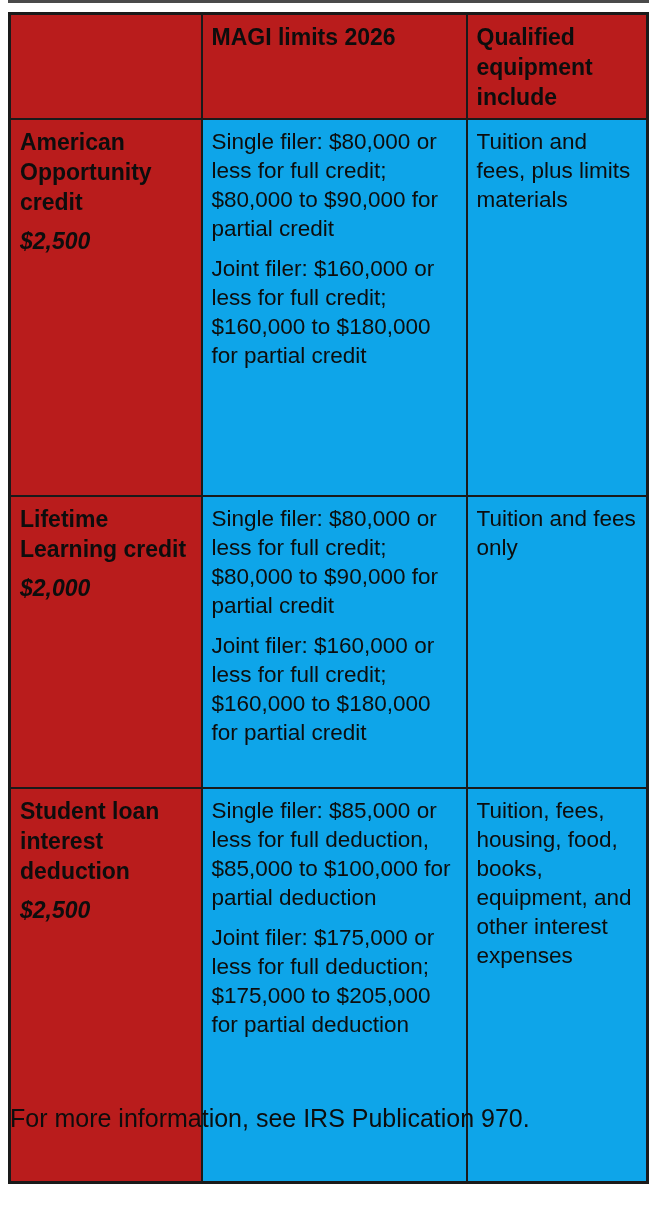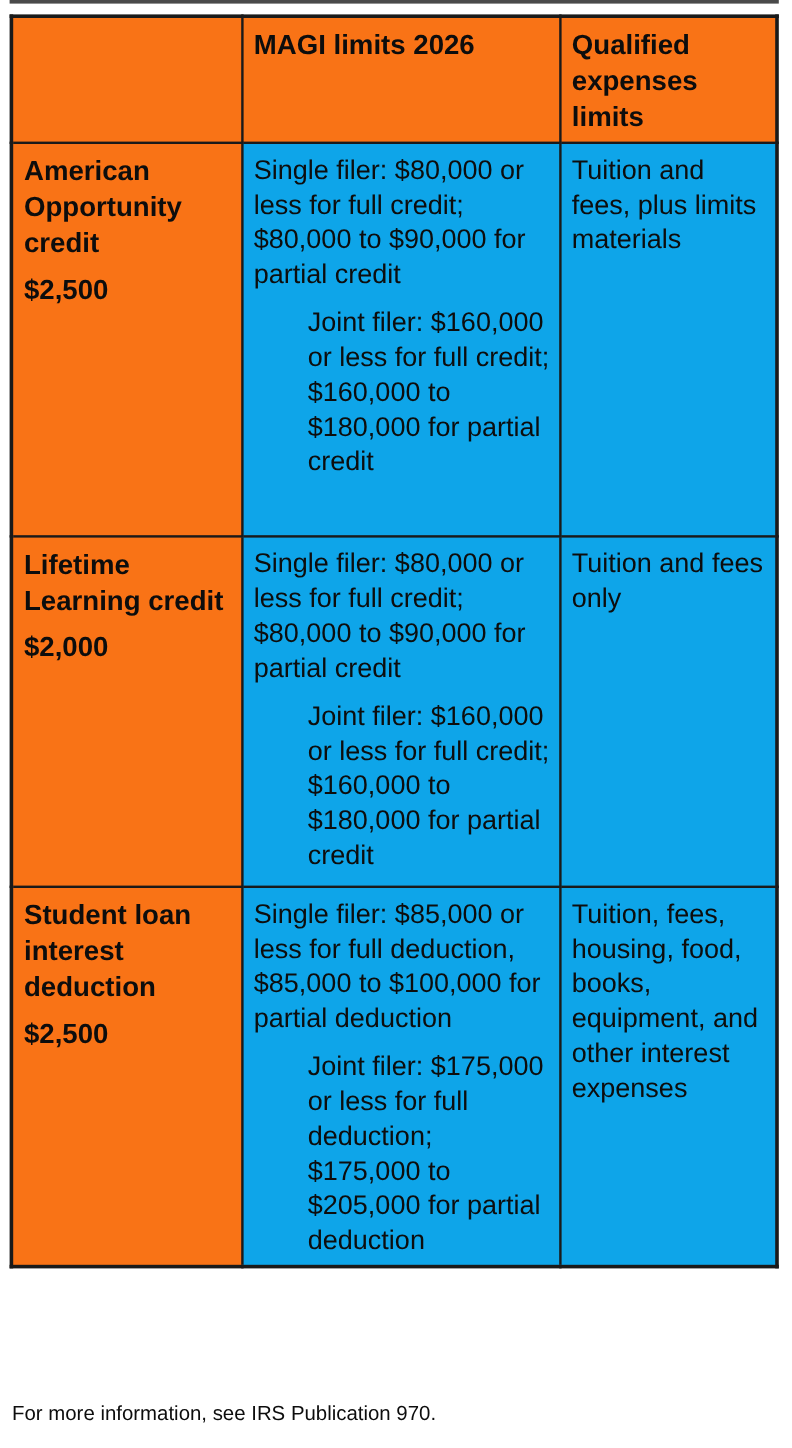--- a/index.html
+++ b/index.html
@@ -30,69 +30,69 @@
     table-layout: fixed;
     border: 3px solid #1a1a1a;
   }
   table.benefits td, table.benefits th {
     border: 2px solid #1a1a1a;
     vertical-align: top;
     padding: 7px 6px 6px 9px;
     text-align: left;
   }
   .highlight {
-    background: #f97316;
+    background: #b91c1c;
   }
   th, .program-name, .program-amount {
     font-weight: bold;
     font-size: 23px;
     line-height: 30px;
   }
   td.body-cell {
     font-size: 22.5px;
     line-height: 29px;
     background: #0ea5e9;
   }
   td.body-cell p {
     margin: 0 0 11px 0;
   }
   td.body-cell p:last-child {
     margin-bottom: 0;
-    margin-left: 45px;
   }
   .program-amount {
     margin-top: 9px;
+    font-style: italic;
   }
   .footer-note {
     position: absolute;
     left: 10px;
-    top: 1164px;
-    font-size: 17px;
+    top: 1104px;
+    font-size: 25px;
     line-height: 28px;
   }
 </style>
 </head>
 <body>
 
 <div class="top-artifact"></div>
 
 <table class="benefits">
   <colgroup>
     <col style="width:192px">
     <col style="width:265px">
     <col style="width:181px">
   </colgroup>
   <tbody>
       <tr style="height:98px;">
     <th class="highlight"></th>
     <th class="highlight">MAGI limits 2026</th>
-    <th class="highlight">Qualified expenses limits</th>
+    <th class="highlight">Qualified equipment include</th>
   </tr>
 
-  <tr style="height:328px;">
+  <tr style="height:377px;">
     <td class="highlight">
       <div class="program-name">American Opportunity credit</div>
       <div class="program-amount">$2,500</div>
     </td>
     <td class="body-cell">
       <p>Single filer: $80,000 or less for full credit; $80,000 to $90,000 for partial credit</p>
       <p>Joint filer: $160,000 or less for full credit; $160,000 to $180,000 for partial credit</p>
     </td>
     <td class="body-cell">Tuition and fees, plus limits materials</td>
   </tr>
@@ -102,21 +102,21 @@
       <div class="program-name">Lifetime Learning credit</div>
       <div class="program-amount">$2,000</div>
     </td>
     <td class="body-cell">
       <p>Single filer: $80,000 or less for full credit; $80,000 to $90,000 for partial credit</p>
       <p>Joint filer: $160,000 or less for full credit; $160,000 to $180,000 for partial credit</p>
     </td>
     <td class="body-cell">Tuition and fees only</td>
   </tr>
 
-  <tr style="height:284px;">
+  <tr style="height:394px;">
     <td class="highlight">
       <div class="program-name">Student loan interest deduction</div>
       <div class="program-amount">$2,500</div>
     </td>
     <td class="body-cell">
       <p>Single filer: $85,000 or less for full deduction, $85,000 to $100,000 for partial deduction</p>
       <p>Joint filer: $175,000 or less for full deduction; $175,000 to $205,000 for partial deduction</p>
     </td>
     <td class="body-cell">Tuition, fees, housing, food, books, equipment, and other interest expenses</td>
   </tr>

